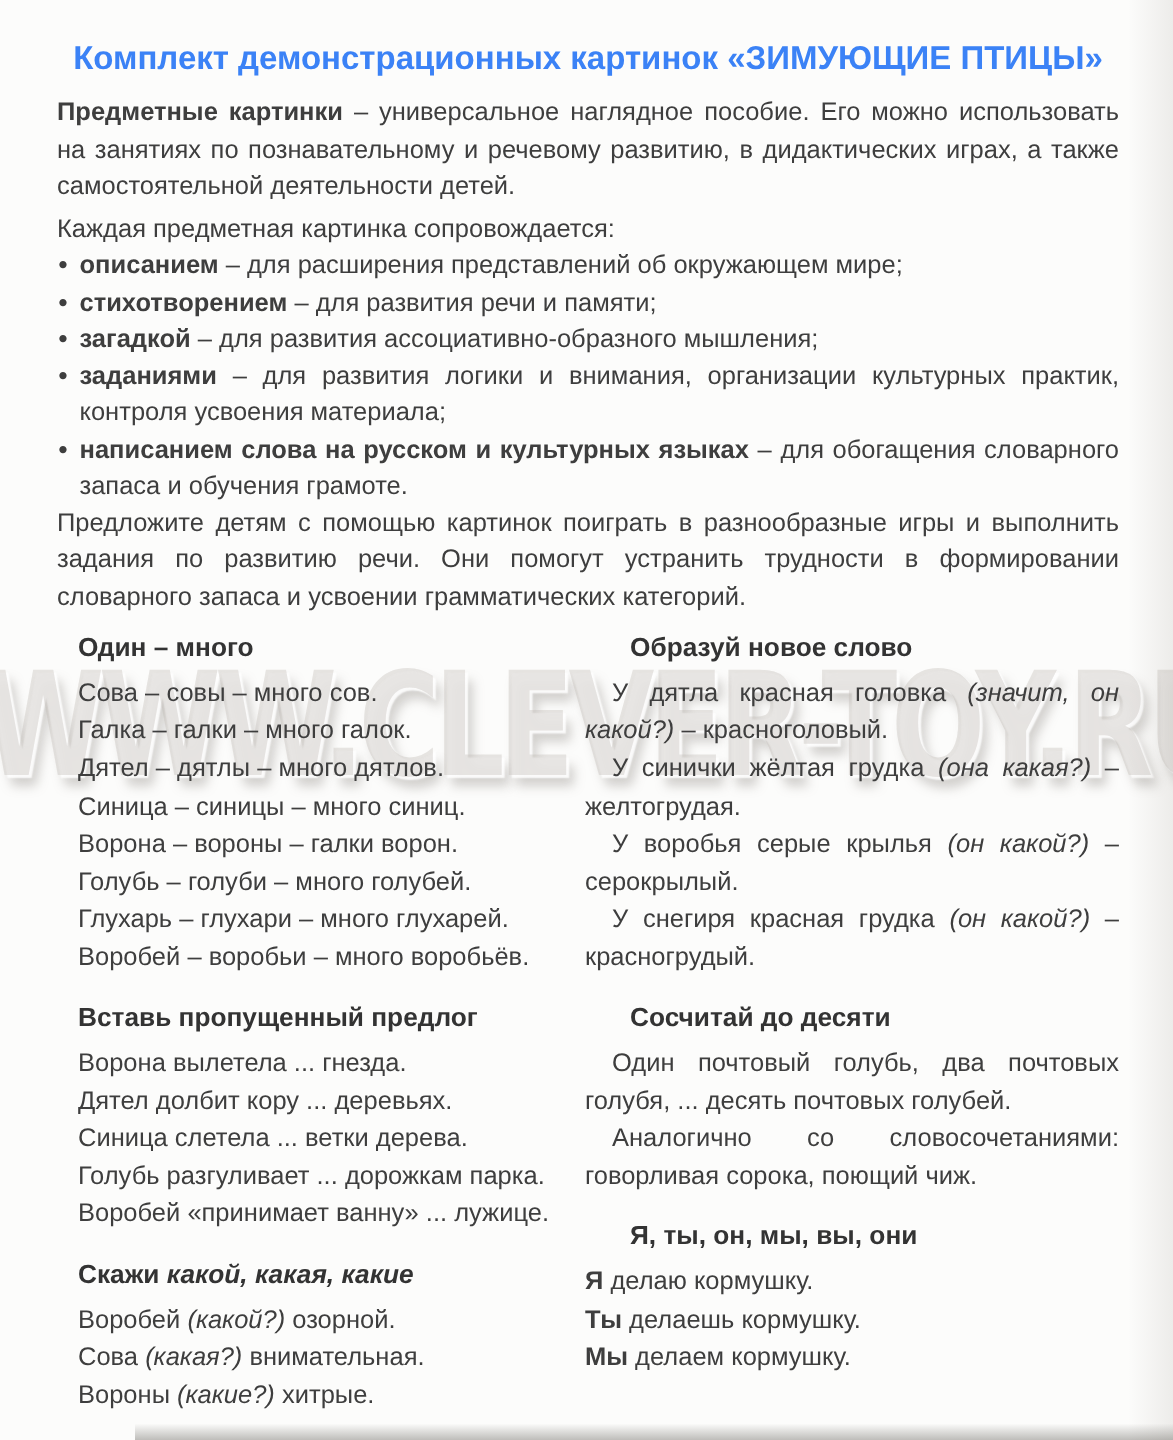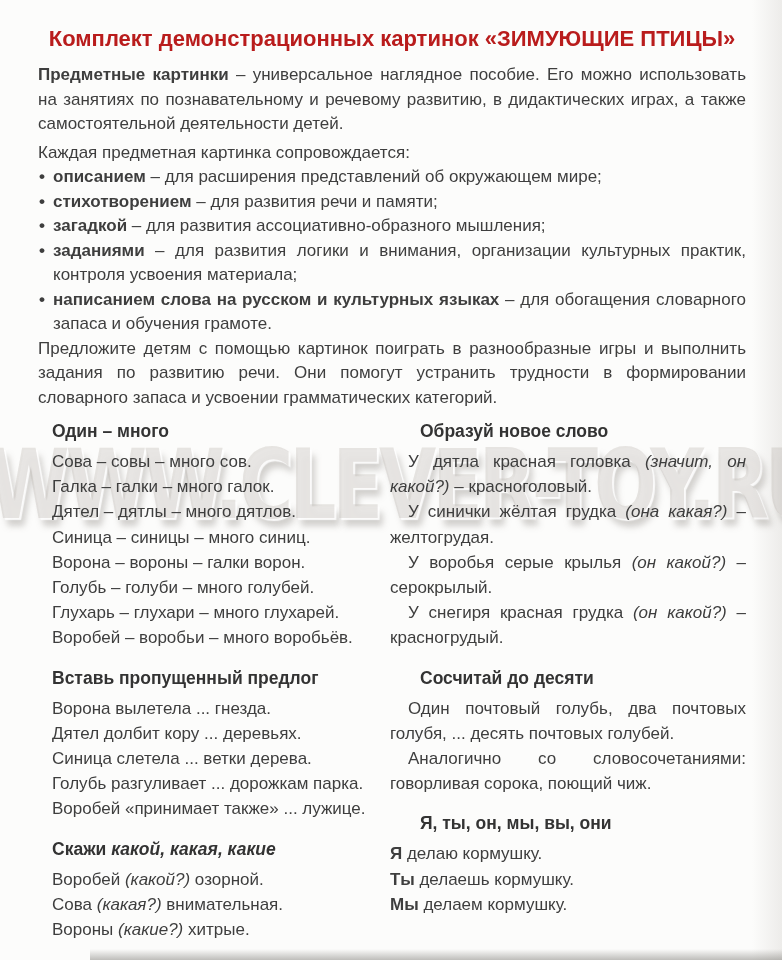--- a/index.html
+++ b/index.html
@@ -29,21 +29,21 @@
     font-size:74px;
     letter-spacing:-4px;
     transform:scaleY(1.3);
     transform-origin:left top;
     color:rgba(188,182,176,0.34);
     text-shadow:2px 2px 1px rgba(255,255,255,0.9), 5px 6px 6px rgba(140,135,128,0.38);
     user-select:none;
   }
   .content{position:relative;z-index:2;padding:26px 36px 0 38px;}
   .title{
-    font-size:22px;font-weight:700;color:#b91c1c;
+    font-size:22px;font-weight:700;color:#3b82f6;
     text-align:center;margin:0 0 11px 0;line-height:26px;
   }
   .blk{font-size:17px;line-height:24.5px;margin:0;}
   .para{text-align:justify;margin-bottom:4px;}
   .lead{margin-top:2px;}
   .bullet{position:relative;padding-left:15px;text-align:justify;}
   .bullet::before{content:"\2022";position:absolute;left:1px;top:0;font-weight:700;}
   .rb{font-weight:700;}
   .ri{font-style:italic;}
   .columns{display:flex;gap:14px;margin-top:9px;}
@@ -88,21 +88,21 @@
             <div class="blk line"><span>Голубь – голуби – много голубей.</span></div>
             <div class="blk line"><span>Глухарь – глухари – много глухарей.</span></div>
             <div class="blk line"><span>Воробей – воробьи – много воробьёв.</span></div>
           </div>
           <div class="section">
             <h2 class="heading"><span class="rb">Вставь пропущенный предлог</span></h2>
             <div class="blk line"><span>Ворона вылетела ... гнезда.</span></div>
             <div class="blk line"><span>Дятел долбит кору ... деревьях.</span></div>
             <div class="blk line"><span>Синица слетела ... ветки дерева.</span></div>
             <div class="blk line"><span>Голубь разгуливает ... дорожкам парка.</span></div>
-            <div class="blk line"><span>Воробей «принимает также» ... лужице.</span></div>
+            <div class="blk line"><span>Воробей «принимает ванну» ... лужице.</span></div>
           </div>
           <div class="section">
             <h2 class="heading"><span class="rb">Скажи </span><span class="rb ri">какой, какая, какие</span></h2>
             <div class="blk line"><span>Воробей </span><span class="ri">(какой?)</span><span> озорной.</span></div>
             <div class="blk line"><span>Сова </span><span class="ri">(какая?)</span><span> внимательная.</span></div>
             <div class="blk line"><span>Вороны </span><span class="ri">(какие?)</span><span> хитрые.</span></div>
           </div>
         </div>
       <div id="col-right" class="col-right">
           <div class="section">

